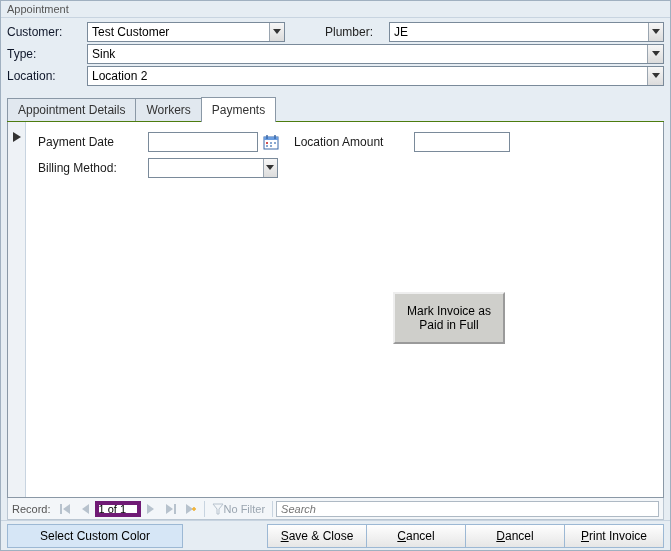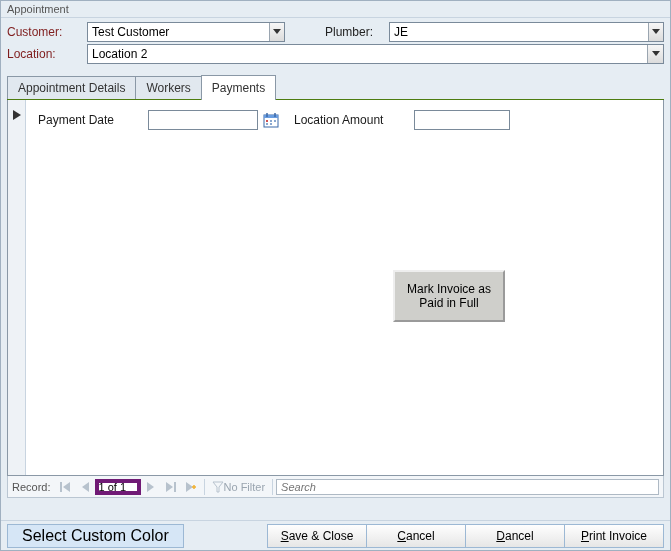--- a/index.html
+++ b/index.html
@@ -11,21 +11,21 @@
   .titlebar {
     font-size: 11px; color: #555; padding: 2px 6px; border-bottom: 1px solid #c8d4e0;
   }
 
   .header-form {
     padding: 4px 6px 6px 6px;
   }
   .form-row {
     display: flex; align-items: center; margin-bottom: 2px; height: 20px;
   }
-  .hlabel { width: 80px; color: #7f1d1d; font-size: 12px; }
+  .hlabel { width: 80px; color: #0f172a; font-size: 12px; }
   .hlabel2 { width: 80px; color: #222; font-size: 12px; text-align: center; margin-left: 24px; }
   .combo {
     display: inline-flex; align-items: center; background: #fff; border: 1px solid #7a8a9a; height: 20px;
   }
   .combo input {
     border: none; outline: none; font-size: 12px; padding: 1px 4px; width: 100%; height: 18px;
   }
   .combo-btn {
     width: 16px; height: 18px; background: linear-gradient(#f7f7f7,#dcdcdc); border-left: 1px solid #9aa5b0;
     display: flex; align-items: center; justify-content: center; cursor: pointer;
@@ -89,21 +89,21 @@
   .search-box {
     flex: 1; height: 16px; border: 1px solid #aeb9c4; background: #fff; margin-right: 4px;
   }
   .search-box input { border: none; outline: none; width: 100%; height: 14px; font-size: 11px; color: #888; padding: 0 4px; font-style: italic; }
 
   .footer {
     position: absolute; left: 0; right: 0; bottom: 0; height: 30px; background: #e6edf3; border-top: 1px solid #c8d4e0;
     display: flex; align-items: center; padding: 0 6px; gap: 0;
   }
   .color-btn {
-    height: 24px; padding: 0 14px; background: #d6e6f6; border: 1px solid #9cb8d4; font-size: 16px; cursor: pointer;
+    height: 24px; padding: 0 32px; background: #d6e6f6; border: 1px solid #9cb8d4; font-size: 12px; cursor: pointer;
   }
   .footer-spacer { flex: 1; }
   .fbtn {
     height: 24px; width: 100px; background: linear-gradient(#fefefe,#e6e6e6); border: 1px solid #9cb8d4;
     font-size: 12px; cursor: pointer; margin-left: -1px;
   }
   .fbtn .uline { text-decoration: underline; }
 </style>
 </head>
 <body>
@@ -119,20 +119,31 @@
         <input value="Test Customer" style="">
         <div class="combo-btn">
           <svg width="8" height="6">
               <polygon points="0,0 8,0 4,5" fill="#333"></polygon>
             </svg>
         </div>
       </div>
       <div class="hlabel2">Plumber:</div>
       <div class="combo plumber-combo" style="flex:1">
         <input value="JE" style="">
+        <div class="combo-btn">
+          <svg width="8" height="6">
+              <polygon points="0,0 8,0 4,5" fill="#333"></polygon>
+            </svg>
+        </div>
+      </div>
+    </div>
+    <div class="form-row">
+      <div class="hlabel">Type:</div>
+      <div class="combo full-combo">
+        <input value="Sink" style="">
         <div class="combo-btn">
           <svg width="8" height="6">
               <polygon points="0,0 8,0 4,5" fill="#333"></polygon>
             </svg>
         </div>
       </div>
     </div>
     <div class="form-row">
       <div class="hlabel">Location:</div>
       <div class="combo full-combo">
@@ -171,20 +182,31 @@
             <rect x="3" y="8" width="2" height="2" fill="#d05050"></rect>
             <rect x="7" y="8" width="2" height="2" fill="#8aa8d0"></rect>
             <rect x="11" y="8" width="2" height="2" fill="#8aa8d0"></rect>
             <rect x="3" y="11" width="2" height="2" fill="#8aa8d0"></rect>
             <rect x="7" y="11" width="2" height="2" fill="#8aa8d0"></rect>
           </svg>
         </div>
         <div class="plabel2">Location Amount</div>
         <input class="ptxt" style="width: 96px;" value="">
       </div>
+      <div class="prow">
+        <div class="plabel">Billing Method:</div>
+        <div class="combo" style="width:130px">
+          <input value="" style="">
+          <div class="combo-btn">
+            <svg width="8" height="6">
+                <polygon points="0,0 8,0 4,5" fill="#333"></polygon>
+              </svg>
+          </div>
+        </div>
+      </div>
     </div>
     <div class="mark-btn">Mark Invoice as
 Paid in Full</div>
   </div>
 
   <div class="rec-nav">
     <span class="lbl">Record:</span>
     <button class="nav-btn disabled">
       <svg width="10" height="10">
           <rect x="0" y="0" width="2" height="10" fill="#b7c2cd"></rect>

